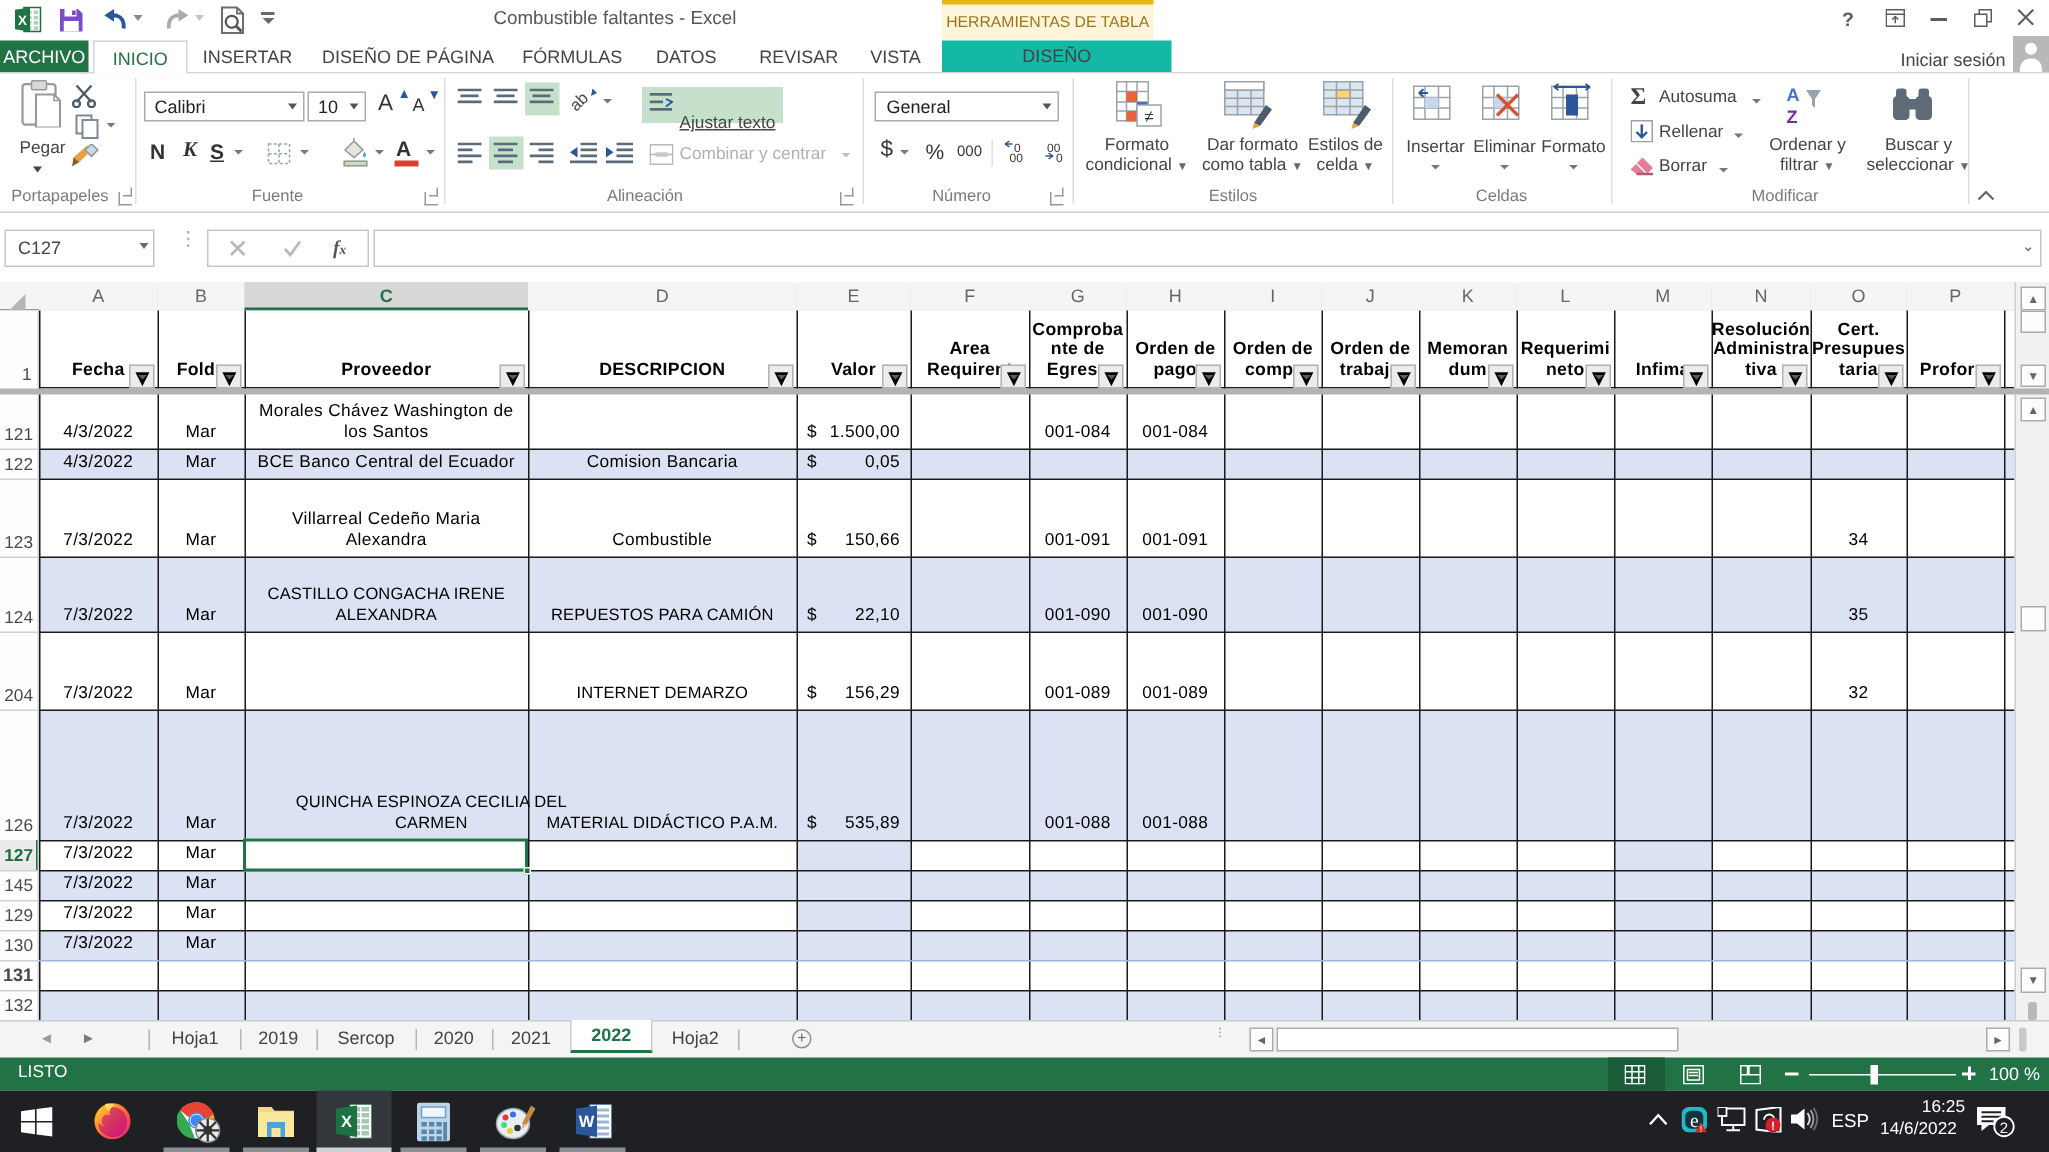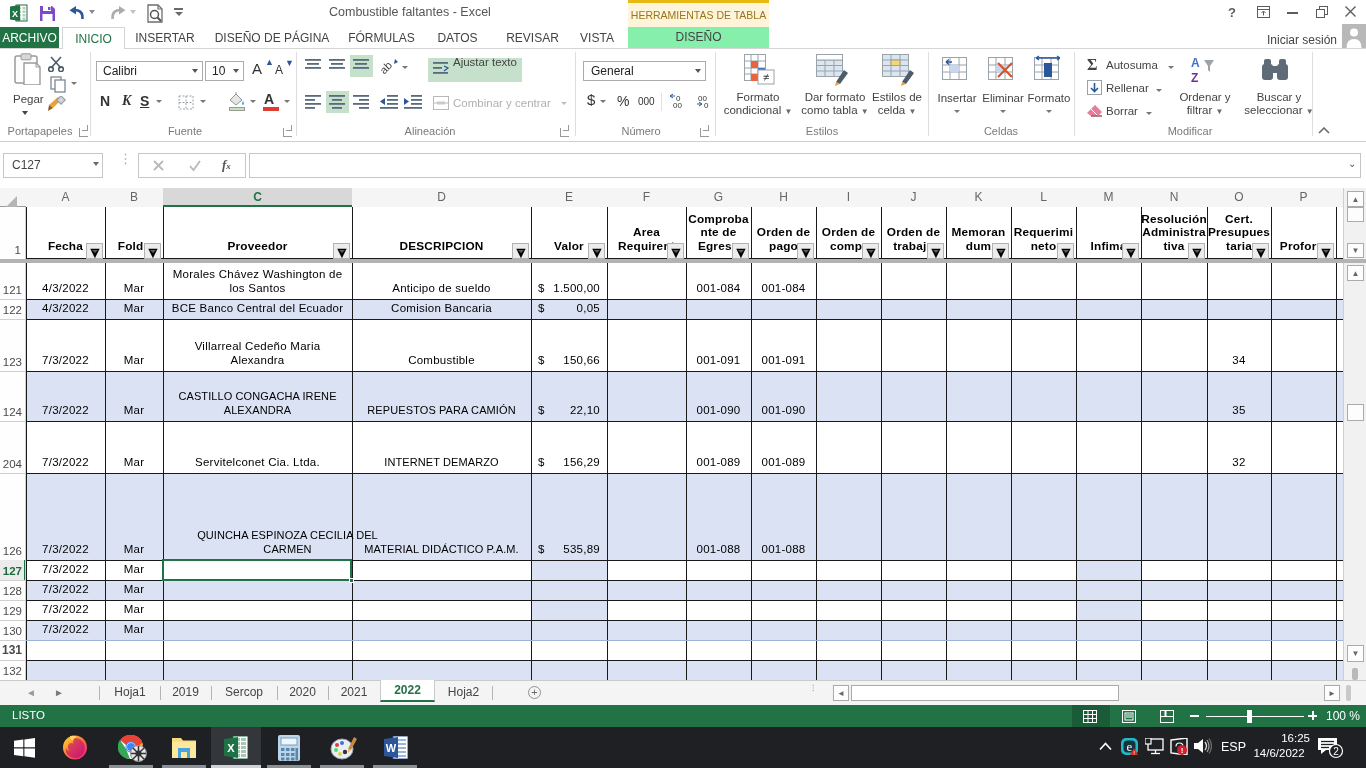--- a/index.html
+++ b/index.html
@@ -7,21 +7,21 @@
 .abs { position:absolute; }
 #titlebar { position:absolute; left:0; top:0; width:1366px; height:27px; background:#fff; }
 #ttext { position:absolute; left:329px; top:5px; font-size:12.5px; color:#565656; }
 #ctxtop { position:absolute; left:628px; top:0; width:141px; height:27px; background:#fdf4da; border-top:3px solid #e9b913; }
 #ctxtop span { display:block; text-align:center; font-size:10.5px; color:#99761c; margin-top:6px; }
 #tabrow { position:absolute; left:0; top:27px; width:1366px; height:22px; background:#fff; }
 #tabline { position:absolute; left:0; top:48px; width:1366px; height:1px; background:#d4d4d4; }
 #archivo { position:absolute; left:0; top:0; width:59px; height:22px; background:#217346; color:#fff; font-size:12px; text-align:center; line-height:22px; }
 .rtab { position:absolute; top:0; height:22px; font-size:12px; color:#444; line-height:22px; text-align:center; }
 #inicio { background:#fff; border:1px solid #d4d4d4; border-bottom:none; color:#217346; z-index:5; }
-#ctxtab { position:absolute; left:628px; top:0; width:141px; height:21px; background:#86efac; }
+#ctxtab { position:absolute; left:628px; top:0; width:153px; height:21px; background:#14b8a6; }
 #ctxtab span { display:block; text-align:center; font-size:12px; color:#444; line-height:20px; }
 #ribbon { position:absolute; left:0; top:49px; width:1366px; height:93px; background:#fff; border-bottom:1px solid #d0cfce; }
 .gdiv { position:absolute; top:3px; height:84px; width:1px; background:#dedede; }
 .glabel { position:absolute; top:76px; font-size:11px; color:#7a7a7a; text-align:center; width:120px; margin-left:-60px; }
 .launch { position:absolute; top:79px; width:9px; height:9px; border-left:1px solid #999; border-bottom:1px solid #999; }
 .launch:after { content:""; position:absolute; left:2px; top:-3px; width:5px; height:5px; border-right:1px solid #999; border-bottom:1px solid #999; }
 .rtxt { position:absolute; font-size:11.5px; color:#444; white-space:nowrap; }
 .rtxt2 { position:absolute; font-size:11.5px; color:#444; text-align:center; line-height:13px; white-space:nowrap; }
 .combo { position:absolute; background:#fff; border:1px solid #ababab; font-size:12px; color:#222; }
 .dk { color:#6a6a6a; font-size:8px; }
@@ -254,21 +254,21 @@
     </svg>
 <div class="abs" style="left:428px;top:9px;width:94px;height:24px;background:#c5e0cb;"></div>
 <svg class="abs" style="left:433px;top:13px;" width="16" height="15">
       <g fill="#5a6a7a">
         <rect x="0" y="0" width="15" height="1.8"></rect>
         <rect x="0" y="5" width="9" height="1.8"></rect>
         <rect x="0" y="10" width="15" height="1.8"></rect>
       </g>
       <path d="M11 4 L15 6 L11 9" fill="none" stroke="#2b579a" stroke-width="1.3"></path>
     </svg>
-<div class="rtxt" style="left:453px;top:7px;">Ajustar texto</div>
+<div class="rtxt" style="left:453px;top:27px;text-decoration:underline;">Ajustar texto</div>
 <svg class="abs" style="left:433px;top:47px;" width="16" height="14">
       <rect x="0.5" y="0.5" width="15" height="13" fill="none" stroke="#b9b9b9"></rect>
       <line x1="0" y1="7" x2="16" y2="7" stroke="#b9b9b9"></line>
       <path d="M4 7 L12 7" stroke="#c9c9c9" stroke-width="3"></path>
     </svg>
 <div class="rtxt" style="left:453px;top:48px;color:#b0b0b0;">Combinar y centrar</div>
 <div class="abs" style="left:561px;top:53px;border-left:3px solid transparent;border-right:3px solid transparent;border-top:3.5px solid #c0c0c0;"></div>
 <div class="combo" style="left:583px;top:12px;width:123px;height:20px;line-height:18px;padding-left:7px;">General</div>
 <div class="abs" style="left:695px;top:20px;border-left:3.5px solid transparent;border-right:3.5px solid transparent;border-top:4px solid #555;"></div>
 <div class="abs" style="left:587px;top:42px;font-size:15px;color:#333;">$</div>
@@ -475,21 +475,21 @@
 <div class="abs" style="left:0;top:131px;width:26px;height:52px;background:transparent;color:#4a4a4a;font-weight:normal;font-size:11.5px;text-align:right;display:flex;align-items:flex-end;justify-content:flex-end;padding-right:4px;padding-bottom:3px;">123</div>
 <div class="abs" style="left:0;top:183px;width:26px;height:1px;background:#d0d0d0;"></div>
 <div class="abs" style="left:0;top:183px;width:26px;height:50px;background:transparent;color:#4a4a4a;font-weight:normal;font-size:11.5px;text-align:right;display:flex;align-items:flex-end;justify-content:flex-end;padding-right:4px;padding-bottom:3px;">124</div>
 <div class="abs" style="left:0;top:233px;width:26px;height:1px;background:#d0d0d0;"></div>
 <div class="abs" style="left:0;top:233px;width:26px;height:52px;background:transparent;color:#4a4a4a;font-weight:normal;font-size:11.5px;text-align:right;display:flex;align-items:flex-end;justify-content:flex-end;padding-right:4px;padding-bottom:3px;">204</div>
 <div class="abs" style="left:0;top:285px;width:26px;height:1px;background:#d0d0d0;"></div>
 <div class="abs" style="left:0;top:285px;width:26px;height:87px;background:transparent;color:#4a4a4a;font-weight:normal;font-size:11.5px;text-align:right;display:flex;align-items:flex-end;justify-content:flex-end;padding-right:4px;padding-bottom:3px;">126</div>
 <div class="abs" style="left:0;top:372px;width:26px;height:1px;background:#d0d0d0;"></div>
 <div class="abs" style="left:0;top:372px;width:26px;height:20px;background:#ebebeb;color:#1f6a41;font-weight:bold;font-size:11.5px;text-align:right;display:flex;align-items:flex-end;justify-content:flex-end;padding-right:4px;padding-bottom:3px;">127</div>
 <div class="abs" style="left:0;top:392px;width:26px;height:1px;background:#d0d0d0;"></div>
-<div class="abs" style="left:0;top:392px;width:26px;height:20px;background:transparent;color:#4a4a4a;font-weight:normal;font-size:11.5px;text-align:right;display:flex;align-items:flex-end;justify-content:flex-end;padding-right:4px;padding-bottom:3px;">128</div>
+<div class="abs" style="left:0;top:392px;width:26px;height:20px;background:transparent;color:#4a4a4a;font-weight:normal;font-size:11.5px;text-align:right;display:flex;align-items:flex-end;justify-content:flex-end;padding-right:4px;padding-bottom:3px;">145</div>
 <div class="abs" style="left:0;top:412px;width:26px;height:1px;background:#d0d0d0;"></div>
 <div class="abs" style="left:0;top:412px;width:26px;height:20px;background:transparent;color:#4a4a4a;font-weight:normal;font-size:11.5px;text-align:right;display:flex;align-items:flex-end;justify-content:flex-end;padding-right:4px;padding-bottom:3px;">129</div>
 <div class="abs" style="left:0;top:432px;width:26px;height:1px;background:#d0d0d0;"></div>
 <div class="abs" style="left:0;top:432px;width:26px;height:20px;background:transparent;color:#4a4a4a;font-weight:normal;font-size:11.5px;text-align:right;display:flex;align-items:flex-end;justify-content:flex-end;padding-right:4px;padding-bottom:3px;">130</div>
 <div class="abs" style="left:0;top:452px;width:26px;height:1px;background:#d0d0d0;"></div>
 <div class="abs" style="left:0;top:452px;width:26px;height:20px;background:transparent;color:#4a4a4a;font-weight:bold;font-size:12px;text-align:right;display:flex;align-items:flex-end;justify-content:flex-end;padding-right:4px;padding-bottom:3px;">131</div>
 <div class="abs" style="left:0;top:472px;width:26px;height:1px;background:#d0d0d0;"></div>
 <div class="abs" style="left:0;top:472px;width:26px;height:20px;background:transparent;color:#4a4a4a;font-weight:normal;font-size:11.5px;text-align:right;display:flex;align-items:flex-end;justify-content:flex-end;padding-right:4px;padding-bottom:3px;">132</div>
 <div class="abs" style="left:0;top:492px;width:26px;height:1px;background:#d0d0d0;"></div>
 <div class="abs" style="left:24px;top:372px;width:2px;height:20px;background:#217346;"></div>
@@ -563,21 +563,20 @@
 <div class="hcell" style="left:1142px;top:20px;width:64px;height:50px;">Resolución<br>Administra<br>tiva</div>
 <div class="fbtn" style="left:1188px;top:55px;">▼</div>
 <div class="hcell" style="left:1208px;top:20px;width:62px;height:50px;">Cert.<br>Presupues<br>taria</div>
 <div class="fbtn" style="left:1252px;top:55px;">▼</div>
 <div class="hcell" style="left:1272px;top:20px;width:63px;height:50px;">Proform</div>
 <div class="fbtn" style="left:1317px;top:55px;">▼</div>
 <div class="abs" style="left:0;top:71px;width:1366px;height:4px;background:#b3b3b3;"></div>
 <div class="cell" style="left:27px;top:75px;width:77px;height:35px;">4/3/2022</div>
 <div class="cell" style="left:106px;top:75px;width:56px;height:35px;">Mar</div>
 <div class="cell" style="left:164px;top:75px;width:187px;height:35px;">Morales Chávez Washington de<br>los Santos</div>
-<div class="cell" style="left:353px;top:75px;width:177px;height:35px;">Anticipo de sueldo</div>
 <div class="cell money" style="left:532px;top:75px;width:74px;height:35px;">
       <span>$</span>
       <span>1.500,00</span>
     </div>
 <div class="cell" style="left:687px;top:75px;width:63px;height:35px;">001-084</div>
 <div class="cell" style="left:752px;top:75px;width:63px;height:35px;">001-084</div>
 <div class="cell" style="left:27px;top:111px;width:77px;height:19px;">4/3/2022</div>
 <div class="cell" style="left:106px;top:111px;width:56px;height:19px;">Mar</div>
 <div class="cell" style="left:164px;top:111px;width:187px;height:19px;">BCE Banco Central del Ecuador</div>
 <div class="cell" style="left:353px;top:111px;width:177px;height:19px;">Comision Bancaria</div>
@@ -602,21 +601,20 @@
 <div class="cell uc" style="left:353px;top:183px;width:177px;height:49px;">REPUESTOS PARA CAMIÓN</div>
 <div class="cell money" style="left:532px;top:183px;width:74px;height:49px;">
       <span>$</span>
       <span>22,10</span>
     </div>
 <div class="cell" style="left:687px;top:183px;width:63px;height:49px;">001-090</div>
 <div class="cell" style="left:752px;top:183px;width:63px;height:49px;">001-090</div>
 <div class="cell" style="left:1208px;top:183px;width:62px;height:49px;">35</div>
 <div class="cell" style="left:27px;top:233px;width:77px;height:51px;">7/3/2022</div>
 <div class="cell" style="left:106px;top:233px;width:56px;height:51px;">Mar</div>
-<div class="cell" style="left:164px;top:233px;width:187px;height:51px;">Servitelconet Cia. Ltda.</div>
 <div class="cell uc" style="left:353px;top:233px;width:177px;height:51px;">INTERNET DEMARZO</div>
 <div class="cell money" style="left:532px;top:233px;width:74px;height:51px;">
       <span>$</span>
       <span>156,29</span>
     </div>
 <div class="cell" style="left:687px;top:233px;width:63px;height:51px;">001-089</div>
 <div class="cell" style="left:752px;top:233px;width:63px;height:51px;">001-089</div>
 <div class="cell" style="left:1208px;top:233px;width:62px;height:51px;">32</div>
 <div class="cell" style="left:27px;top:285px;width:77px;height:86px;">7/3/2022</div>
 <div class="cell" style="left:106px;top:285px;width:56px;height:86px;">Mar</div>

